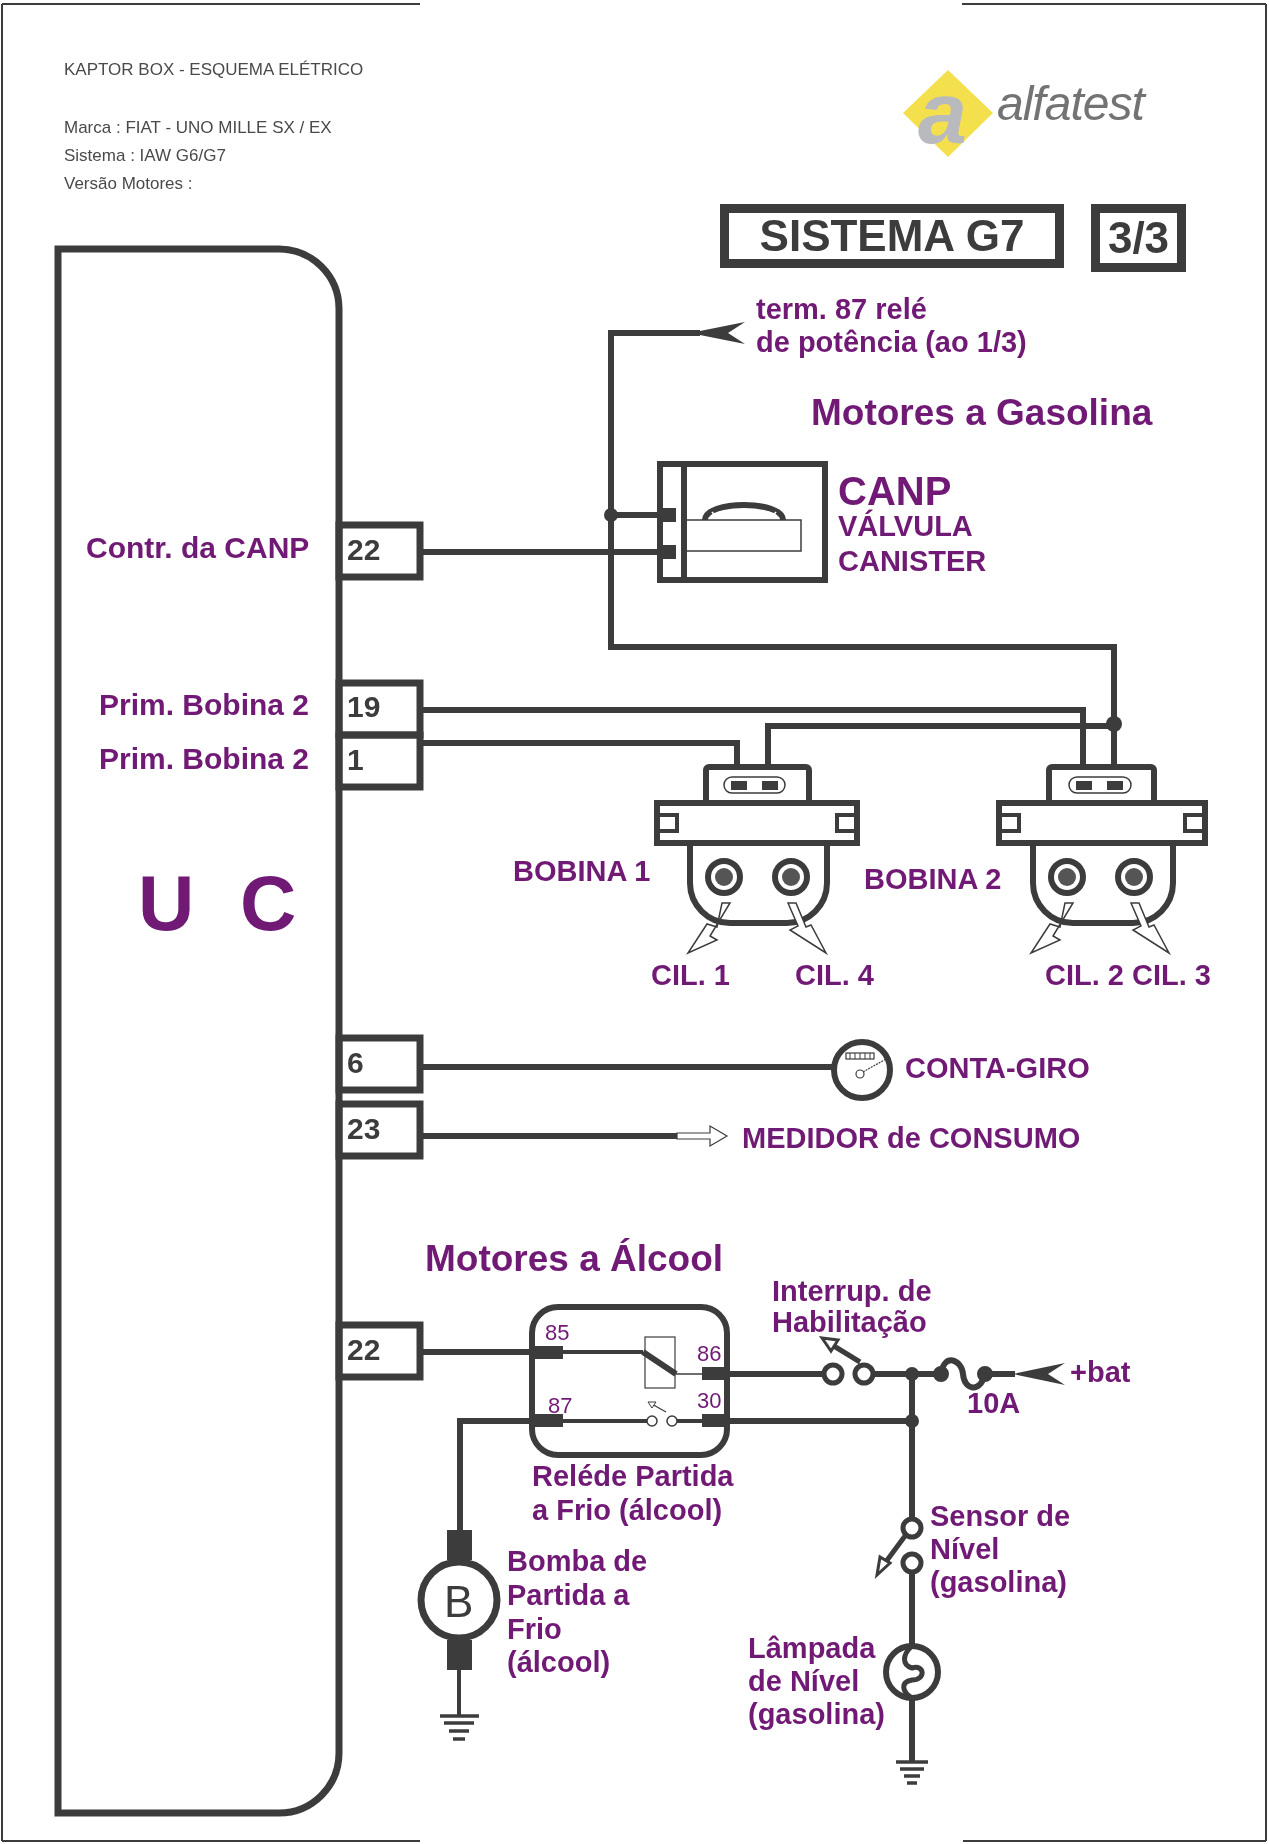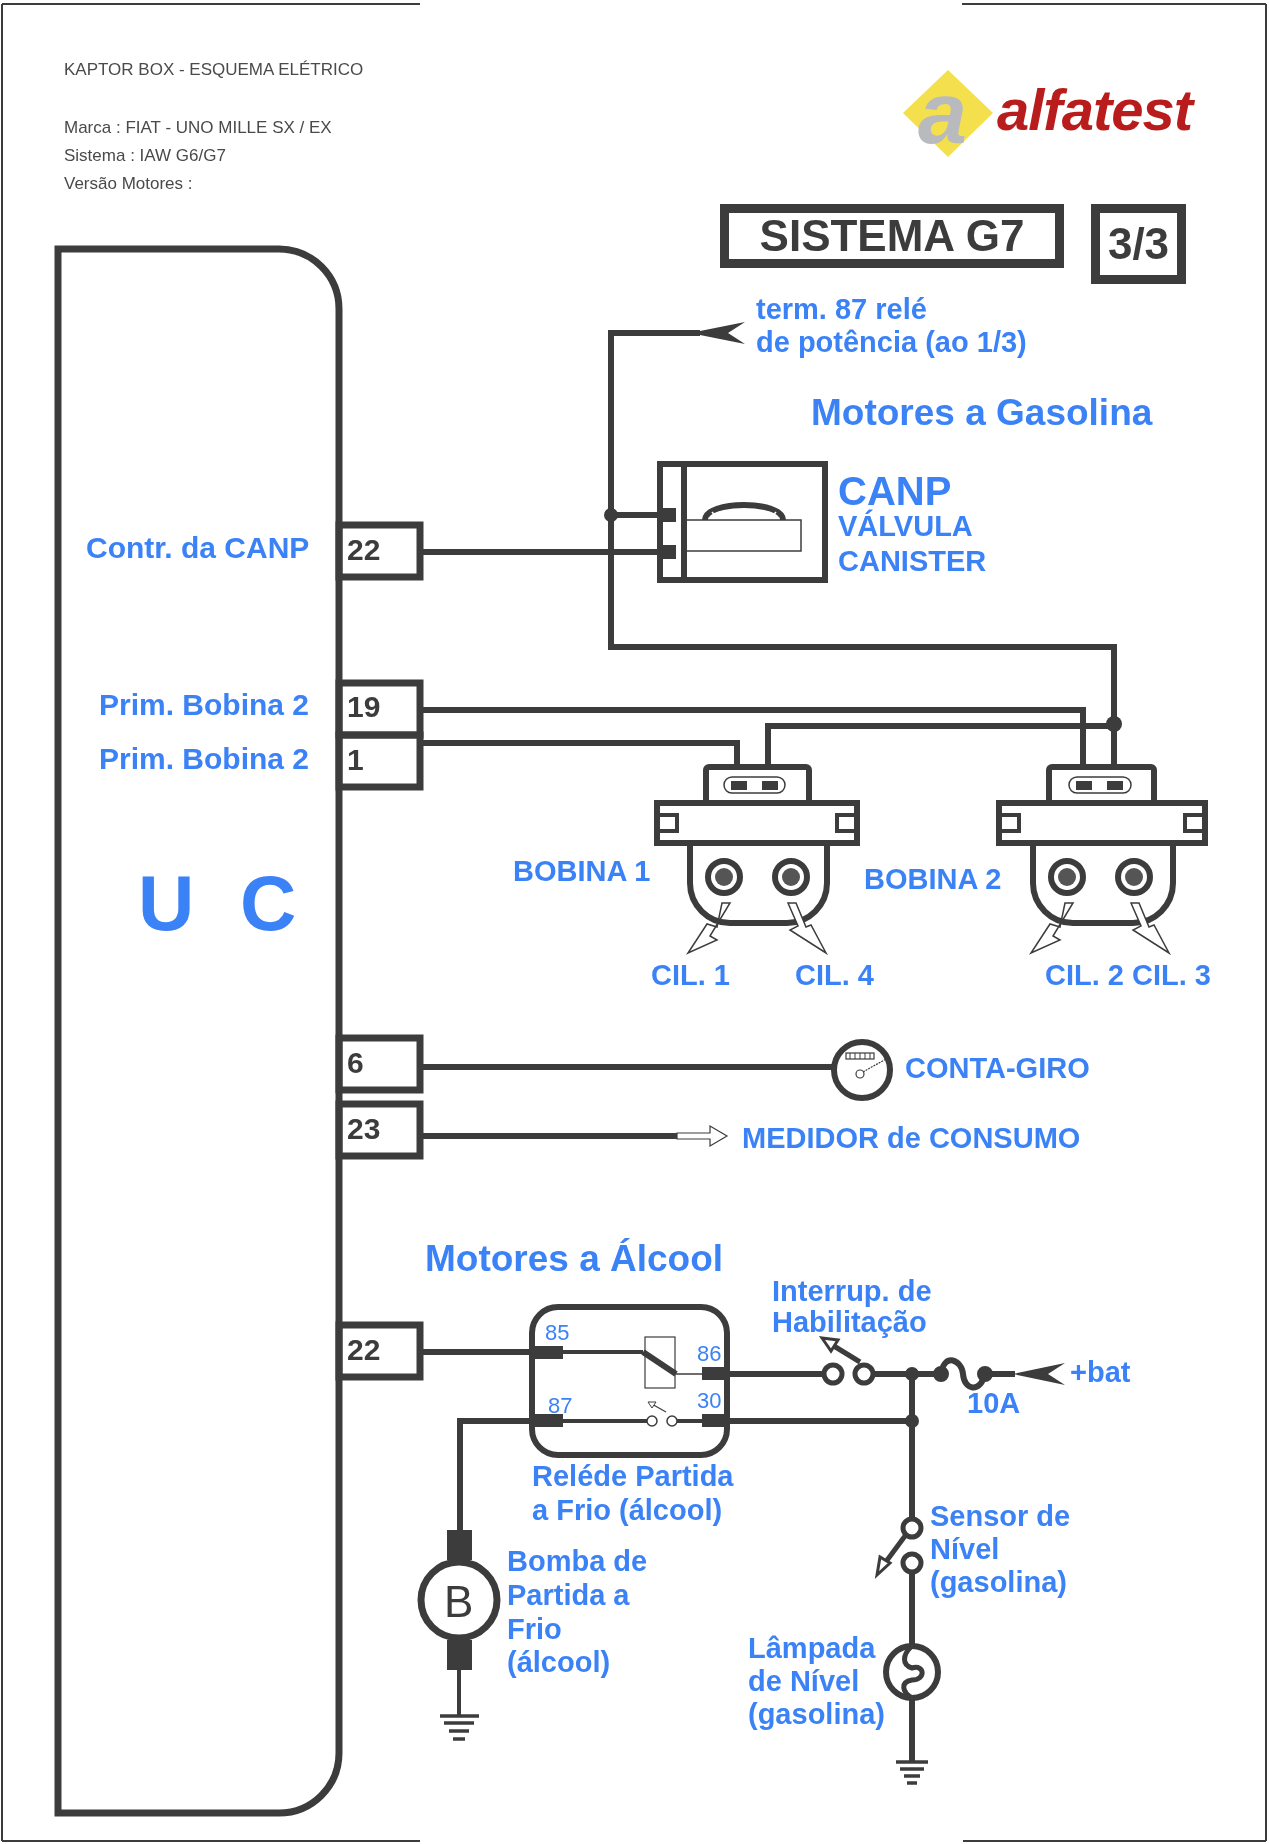--- a/index.html
+++ b/index.html
@@ -1,27 +1,27 @@
 <!DOCTYPE html>
 <html><head>
 <meta charset="utf-8">
 <style>
   html, body { margin:0; padding:0; background:#ffffff; }
   body { width:1269px; height:1844px; position:relative; overflow:hidden; font-family:"Liberation Sans", sans-serif; color:#3c3c3c; }
   svg { position:absolute; left:0; top:0; }
-  .t { position:absolute; white-space:nowrap; color:#3b82f6; }
+  .t { position:absolute; white-space:nowrap; color:#701a75; }
   .hdr { font-size:17px; font-weight:normal; color:#4a4a4a; }
   .lbl { font-size:29px; font-weight:bold; }
   .lbl-md { font-size:30px; font-weight:bold; }
   .pin { position:absolute; font-size:30px; font-weight:bold; text-align:left; width:64px; }
   .big { font-size:38px; font-weight:bold; }
   .uc { font-size:78px; font-weight:bold; letter-spacing:12px; }
   .title-box { position:absolute; border:9px solid #3c3c3c; box-sizing:border-box; display:flex; align-items:center; justify-content:center; font-size:44px; font-weight:bold; color:#3c3c3c; }
   .relay-num { font-size:22px; font-weight:normal; }
-  .logo-text { font-size:58px; font-weight:bold; font-style:italic; color:#b91c1c; letter-spacing:-1px; }
+  .logo-text { font-size:48px; font-weight:normal; font-style:italic; color:#737373; letter-spacing:-1px; }
 </style>
 </head>
 <body>
 
 <svg width="1269" height="1844" viewBox="0 0 1269 1844">
   <g fill="none" stroke="#3c3c3c" stroke-linecap="butt">
 
     <g stroke-width="2">
       <line x1="2" y1="4" x2="420" y2="4"></line>
       <line x1="962" y1="4" x2="1266" y2="4"></line>
@@ -204,21 +204,21 @@
 <div class="t hdr" style="left:64px; top:118px;">Marca   : FIAT - UNO MILLE SX / EX</div>
 <div class="t hdr" style="left:64px; top:146px;">Sistema : IAW G6/G7</div>
 <div class="t hdr" style="left:64px; top:174px;">Versão Motores :</div>
 
 <div class="t" style="left:918px; top:62px; font-size:88px; font-weight:bold; font-style:italic; color:#b9babe;">a</div>
 <div class="t logo-text" style="left:997px; top:76px;">alfatest</div>
 
 <div class="title-box" style="left:720px; top:204px; width:344px; height:64px;">
     <span>SISTEMA G7</span>
   </div>
-<div class="title-box" style="left:1091px; top:204px; width:95px; height:80px;">
+<div class="title-box" style="left:1091px; top:204px; width:95px; height:68px;">
     <span>3/3</span>
   </div>
 
 <div class="t lbl-md" style="left:86px; top:531px;">Contr. da CANP</div>
 <div class="t lbl-md" style="left:99px; top:688px;">Prim. Bobina 2</div>
 <div class="t lbl-md" style="left:99px; top:742px;">Prim. Bobina 2</div>
 <div class="t uc" style="left:138px; top:858px;">U C</div>
 
 <div class="pin" style="left:347px; top:533px;">22</div>
 <div class="pin" style="left:347px; top:690px;">19</div>

